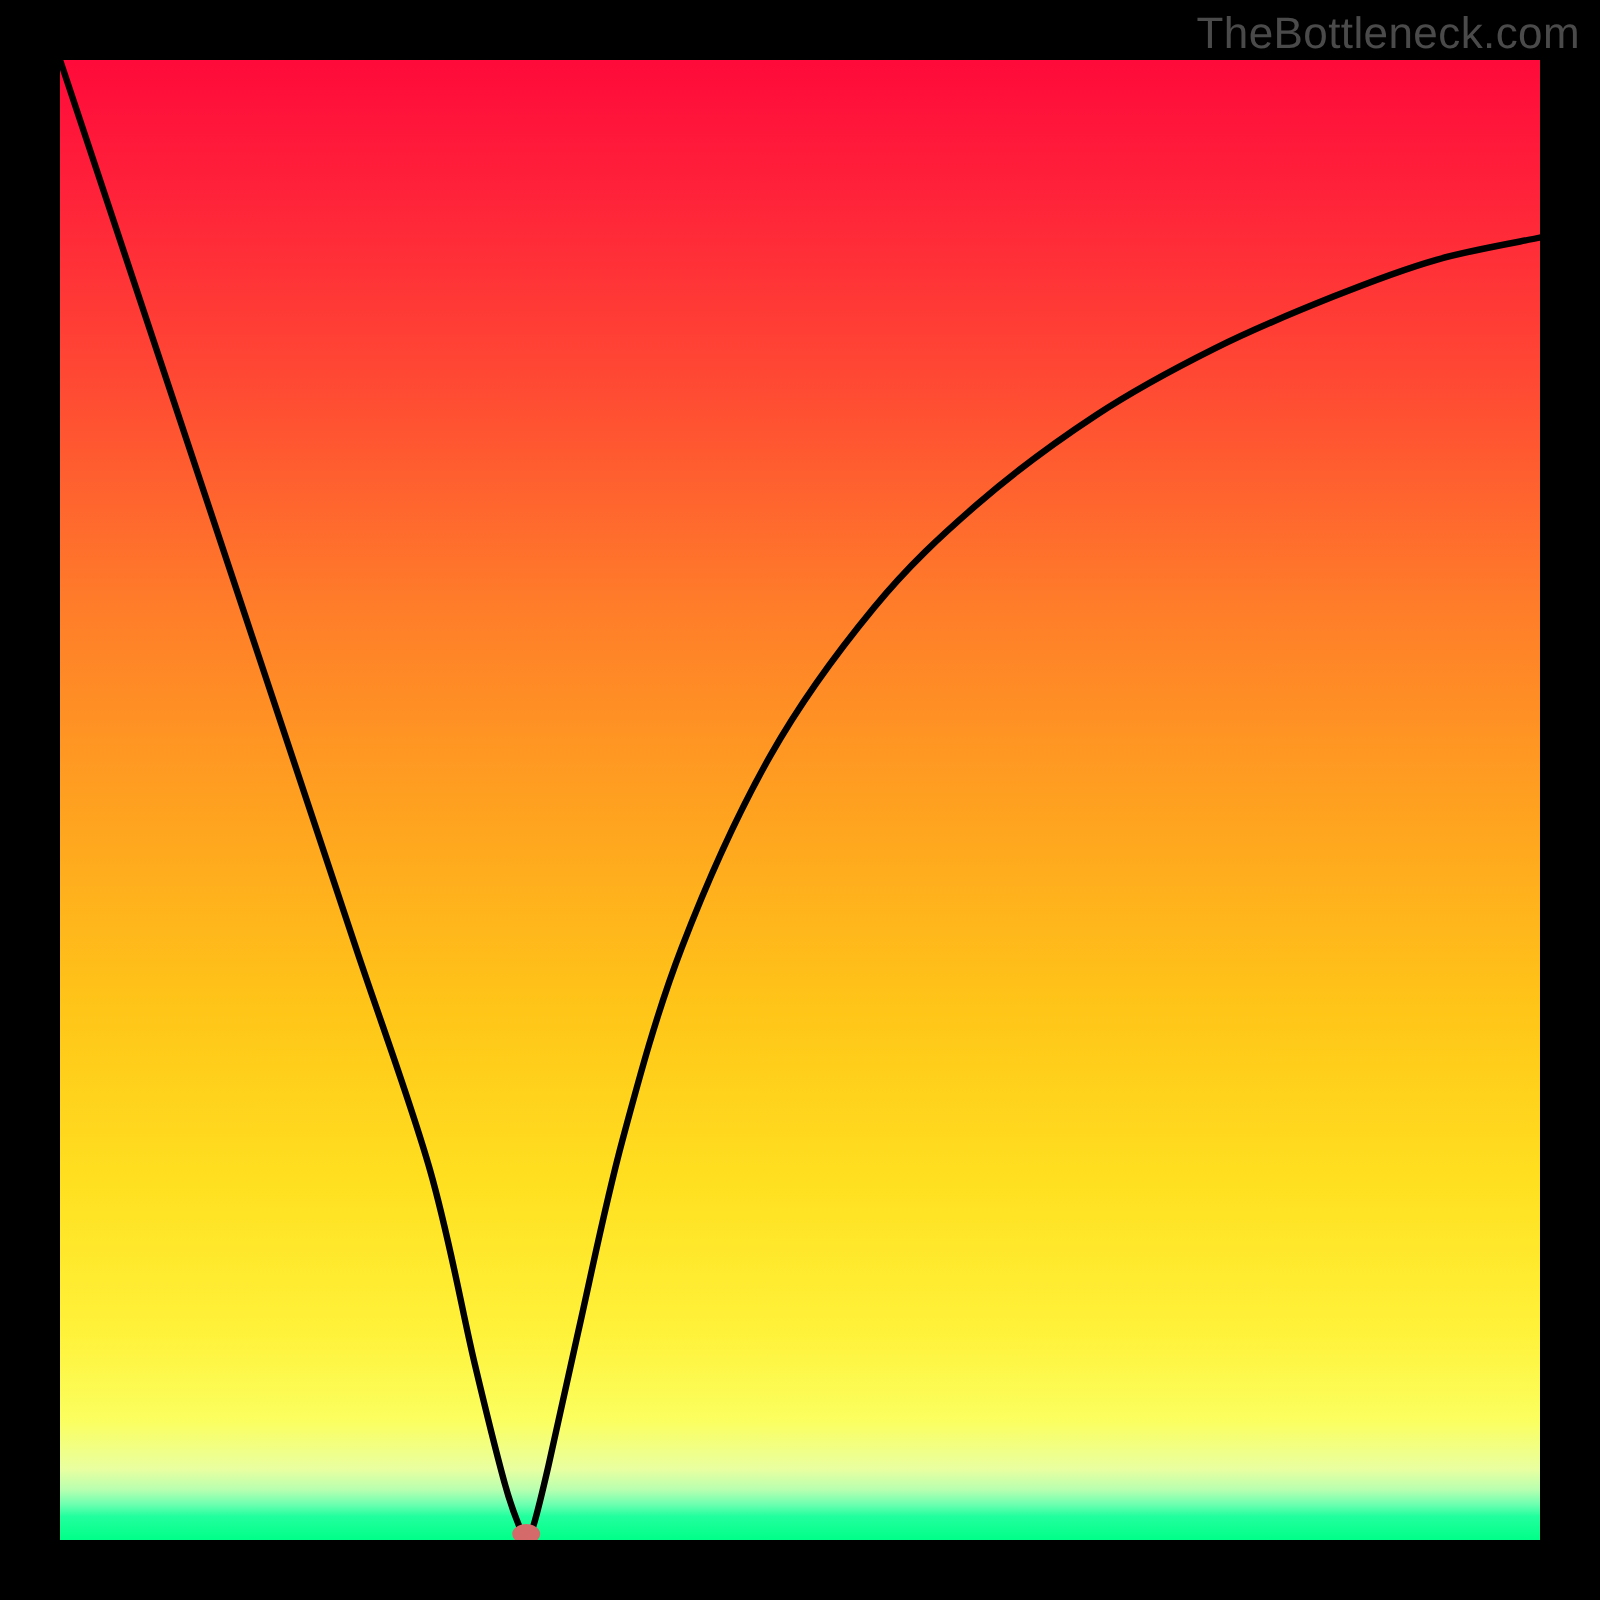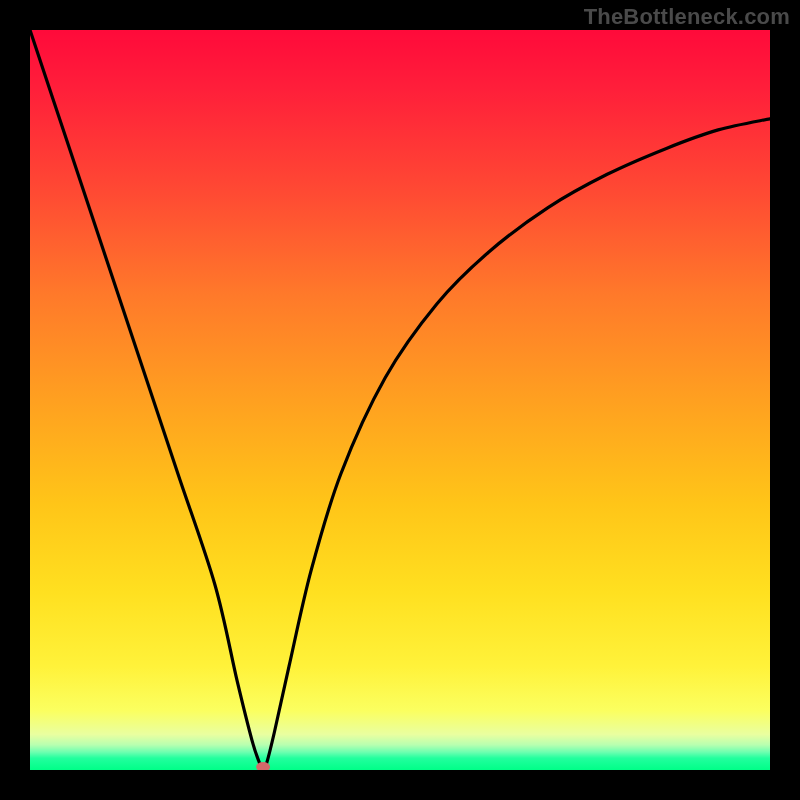--- a/index.html
+++ b/index.html
@@ -16,21 +16,21 @@
     width: 800px;
     height: 800px;
     background: #000;
   }
   .watermark {
     position: absolute;
     top: 4px;
     right: 10px;
     color: #4a4a4a;
     font-size: 22px;
-    font-weight: 700;
+    font-weight: 400;
     letter-spacing: 0.2px;
     user-select: none;
     text-align: right;
   }
   .plot-area {
     position: absolute;
     left: 30px;
     top: 30px;
     width: 740px;
     height: 740px;

